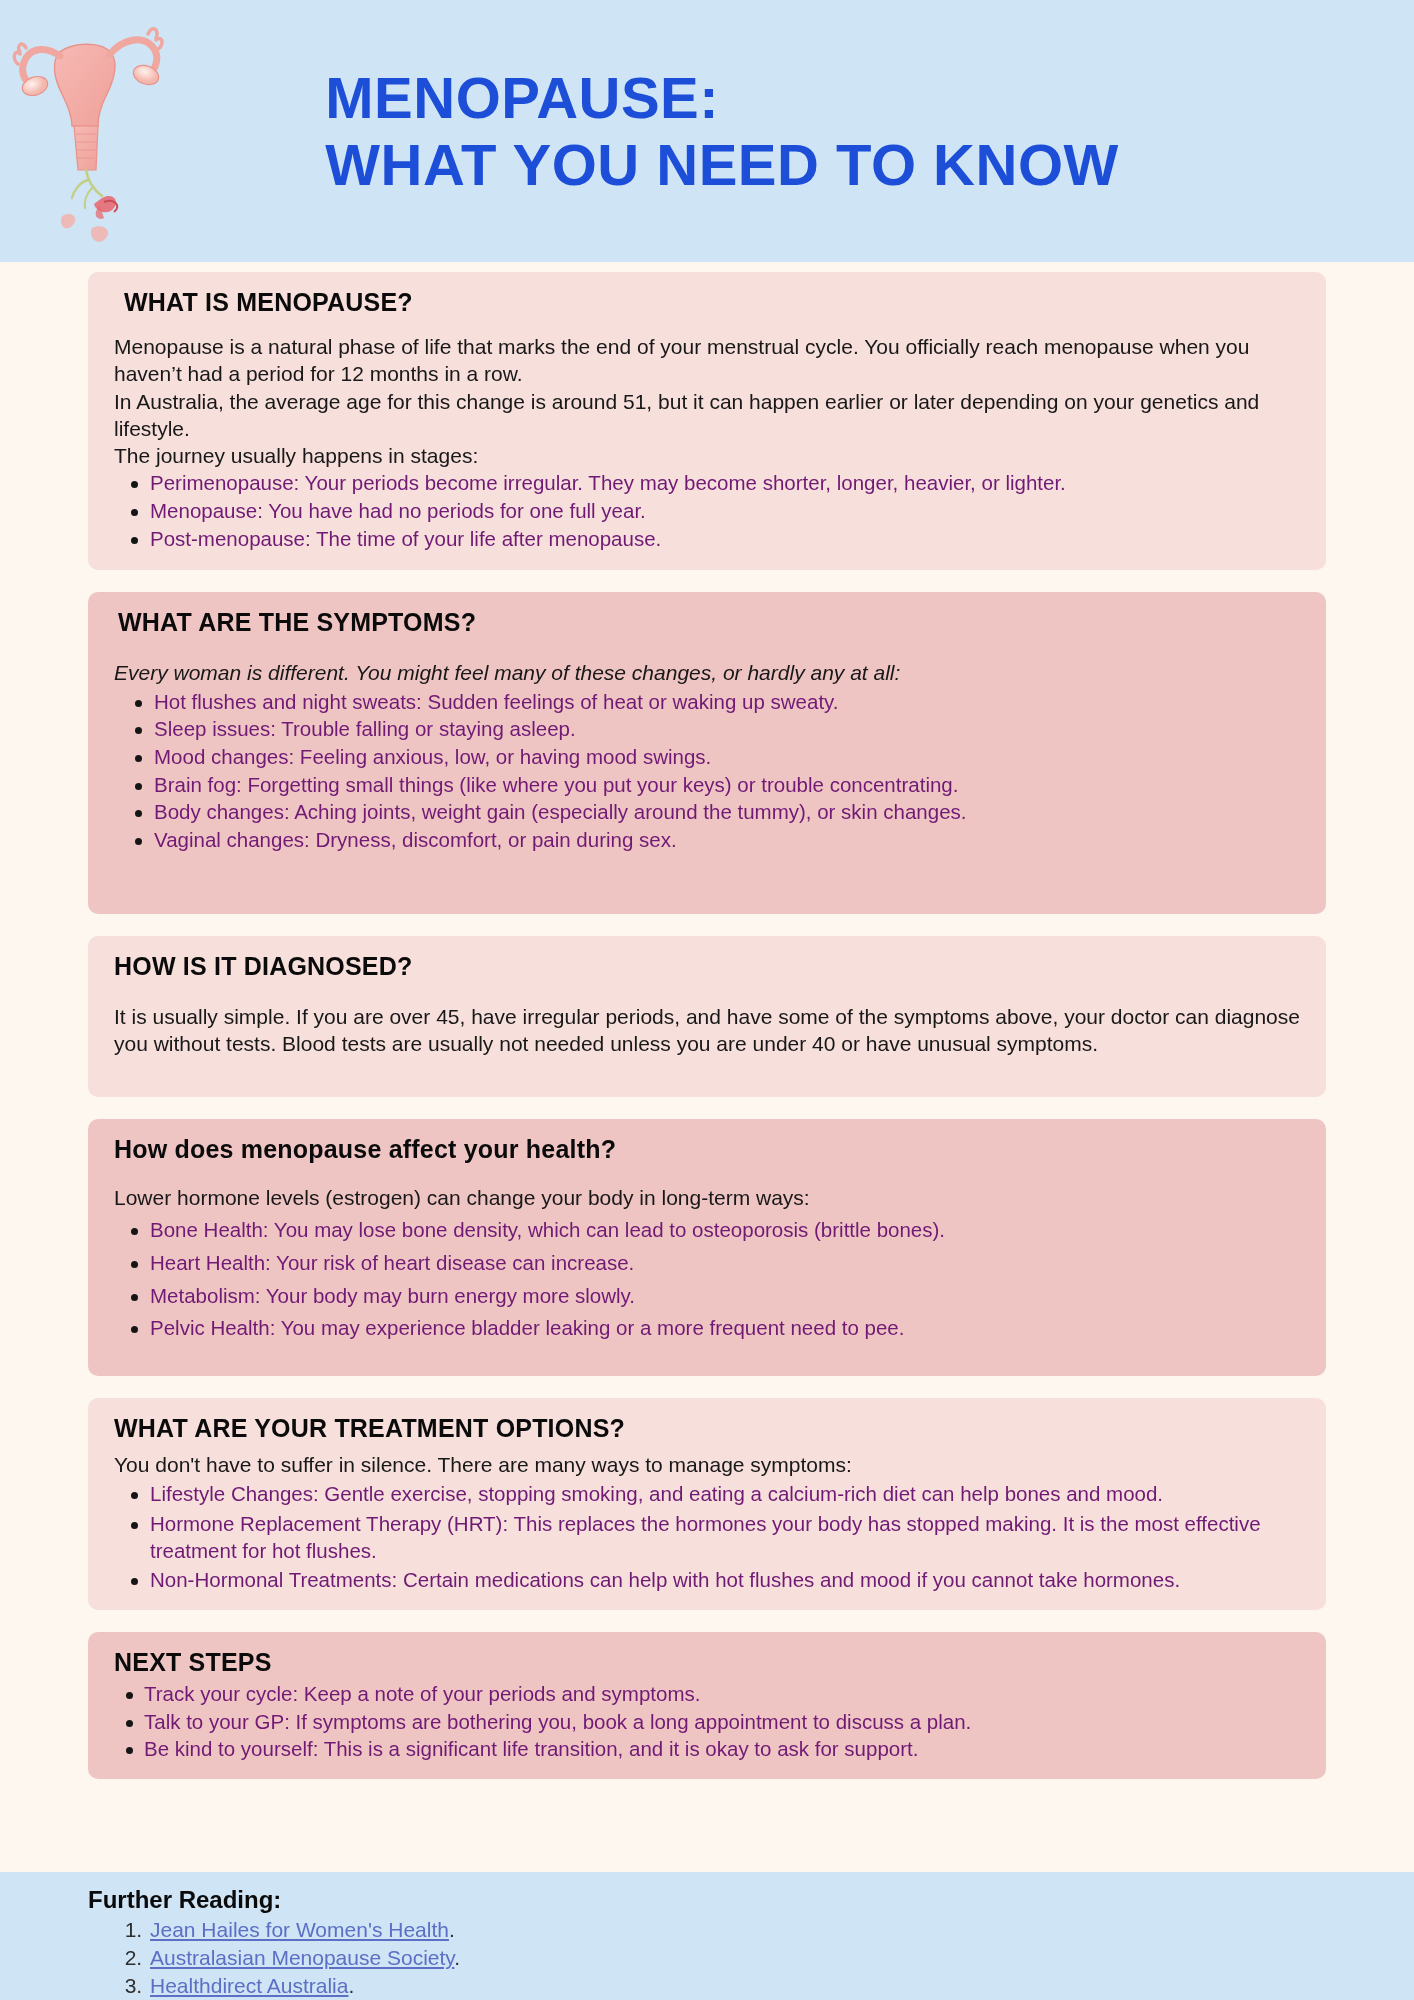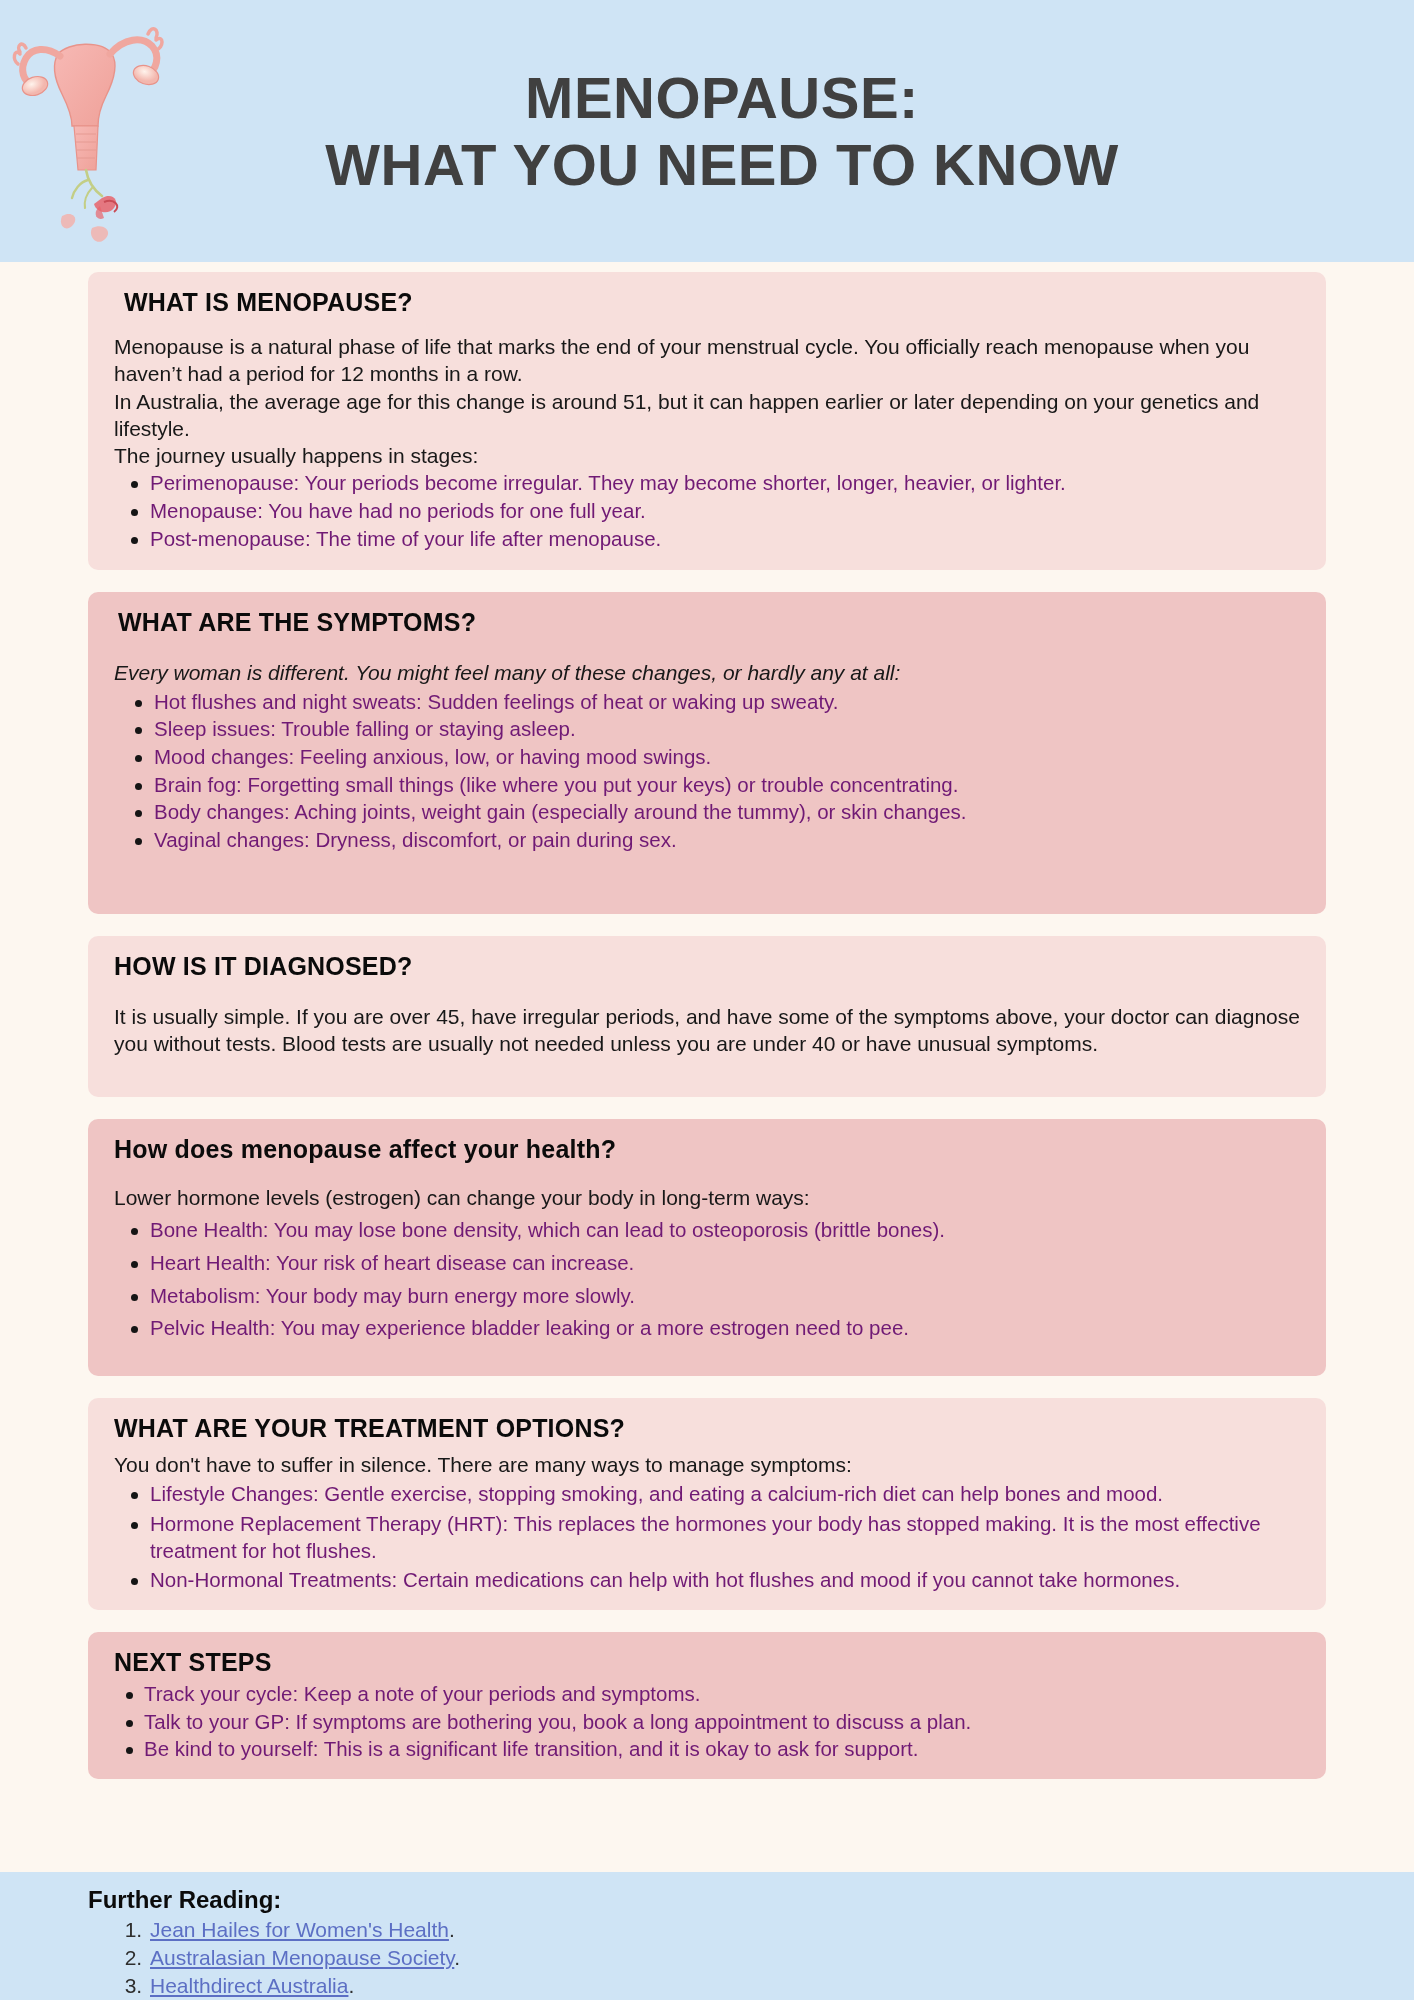--- a/index.html
+++ b/index.html
@@ -38,26 +38,26 @@
 
   .header-art {
     position: absolute;
     left: 6px;
     top: 2px;
     width: 160px;
     height: 248px;
   }
 
   .header-title {
-    text-align: center;
+    text-align: left;
     font-size: 58px;
     line-height: 1.16;
     font-weight: bold;
     letter-spacing: 0.5px;
-    color: #404040;
+    color: #1d4ed8;
     padding-left: 70px;
     padding-right: 40px;
   }
   .header-title .l1 { display: block; }
   .header-title .l2 { display: block; }
 
   
   .content {
     flex: 1 1 auto;
     padding: 10px 88px 0 88px;
@@ -257,21 +257,21 @@
       <p>It is usually simple. If you are over 45, have irregular periods, and have some of the symptoms above, your doctor can diagnose you without tests. Blood tests are usually not needed unless you are under 40 or have unusual symptoms.</p>
     </section>
 
     <section class="card dark sec-health">
       <h2>How does menopause affect your health?</h2>
       <p>Lower hormone levels (estrogen) can change your body in long-term ways:</p>
       <ul class="bullets">
         <li>Bone Health: You may lose bone density, which can lead to osteoporosis (brittle bones).</li>
         <li>Heart Health: Your risk of heart disease can increase.</li>
         <li>Metabolism: Your body may burn energy more slowly.</li>
-        <li>Pelvic Health: You may experience bladder leaking or a more estrogen need to pee.</li>
+        <li>Pelvic Health: You may experience bladder leaking or a more frequent need to pee.</li>
       </ul>
     </section>
 
     <section class="card light sec-treatment">
       <h2>WHAT ARE YOUR TREATMENT OPTIONS?</h2>
       <p>You don't have to suffer in silence. There are many ways to manage symptoms:</p>
       <ul class="bullets">
         <li>Lifestyle Changes: Gentle exercise, stopping smoking, and eating a calcium-rich diet can help bones and mood.</li>
         <li>Hormone Replacement Therapy (HRT): This replaces the hormones your body has stopped making. It is the most effective treatment for hot flushes.</li>
         <li>Non-Hormonal Treatments: Certain medications can help with hot flushes and mood if you cannot take hormones.</li>

